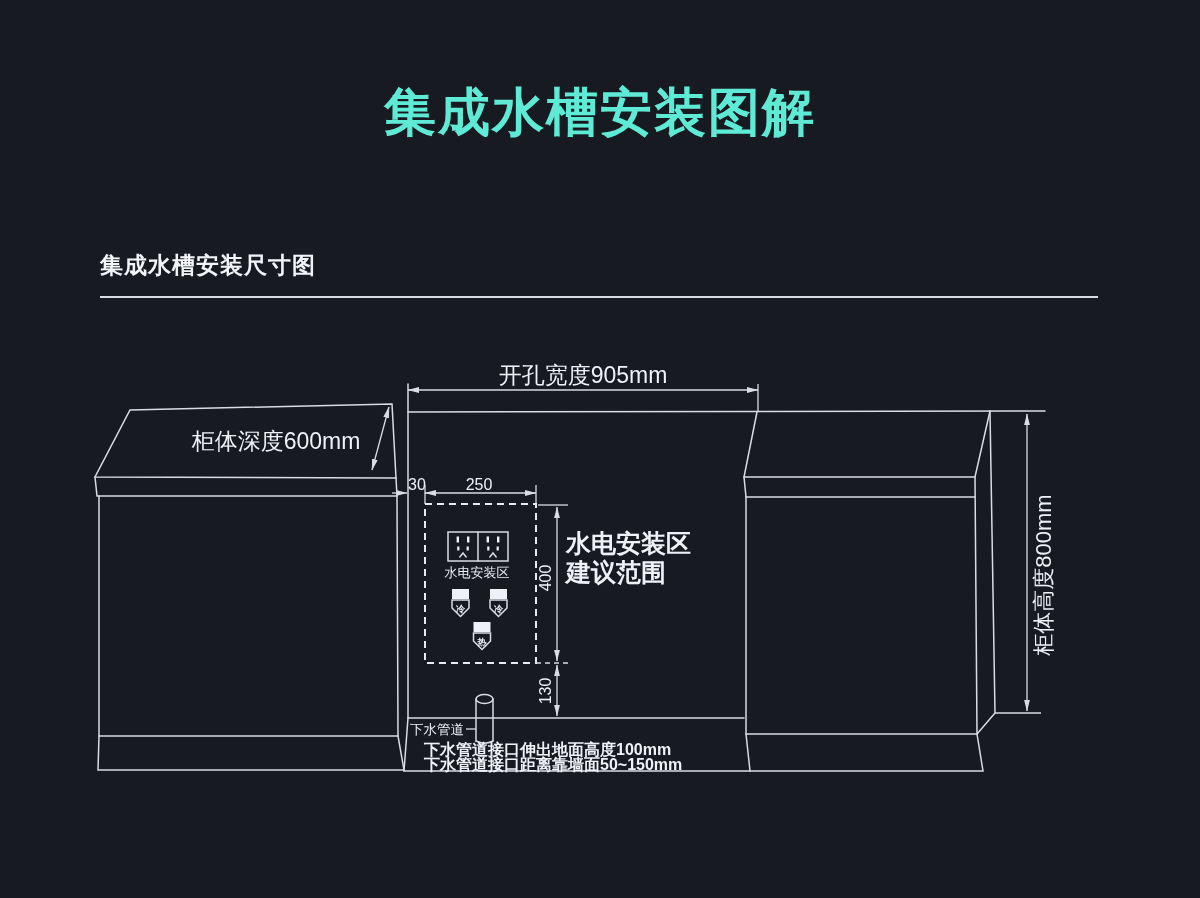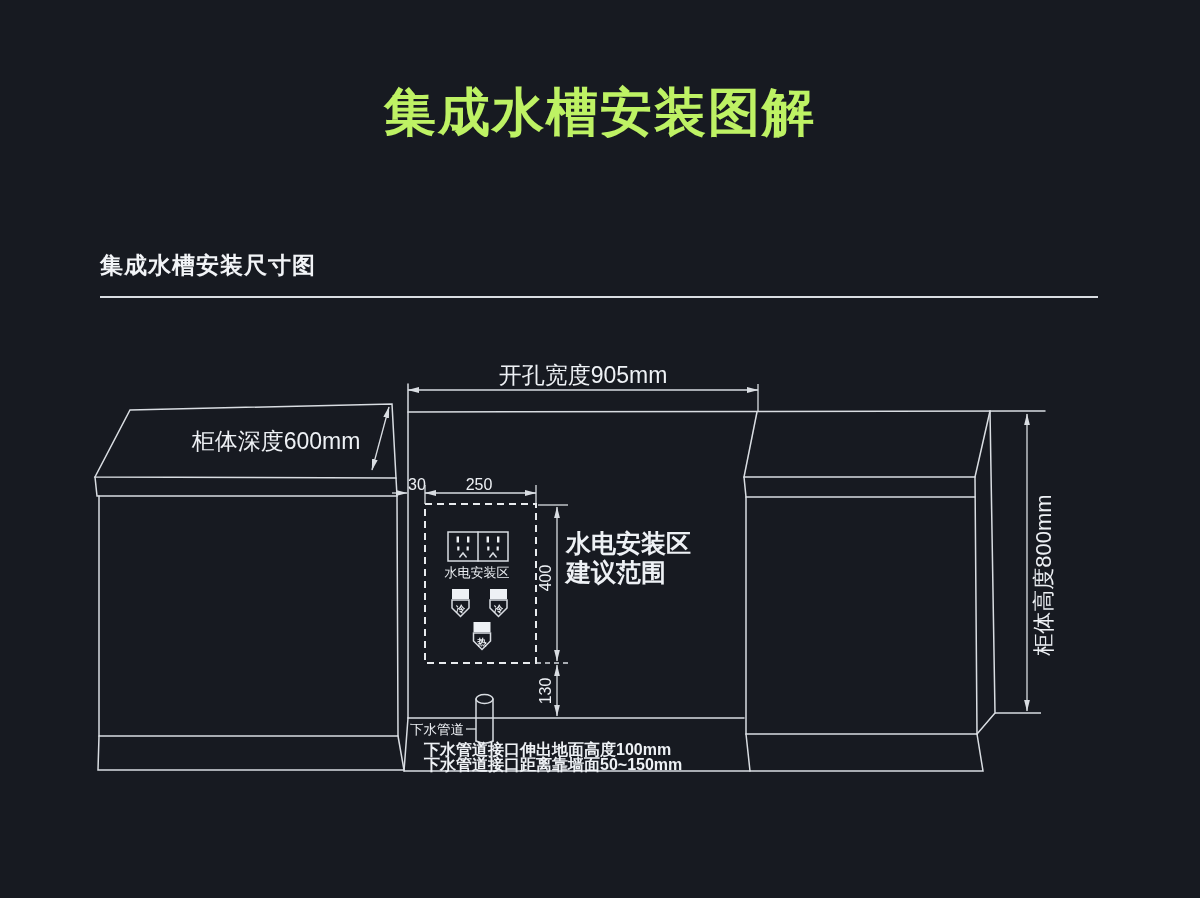--- a/index.html
+++ b/index.html
@@ -3,21 +3,21 @@
 <meta charset="utf-8">
 <style>
   html,body{margin:0;padding:0;background:#171a21;}
   .stage{
     position:relative;width:1200px;height:898px;background:#171a21;overflow:hidden;
     font-family:"Liberation Sans","DejaVu Sans",sans-serif;
   }
   .title{
     position:absolute;top:78px;left:0;width:1200px;margin:0;
     text-align:center;font-size:52px;font-weight:bold;letter-spacing:2px;
-    color:#bef264;
+    color:#5eead4;
   }
   .subtitle{
     position:absolute;top:250px;left:100px;margin:0;
     font-size:23px;font-weight:bold;color:#f2f4f7;letter-spacing:1px;text-align:center;
   }
   .rule{
     position:absolute;top:296px;left:100px;width:998px;height:2px;
     background:#d9dde2;
   }
   svg.diagram{position:absolute;left:0;top:0;}

